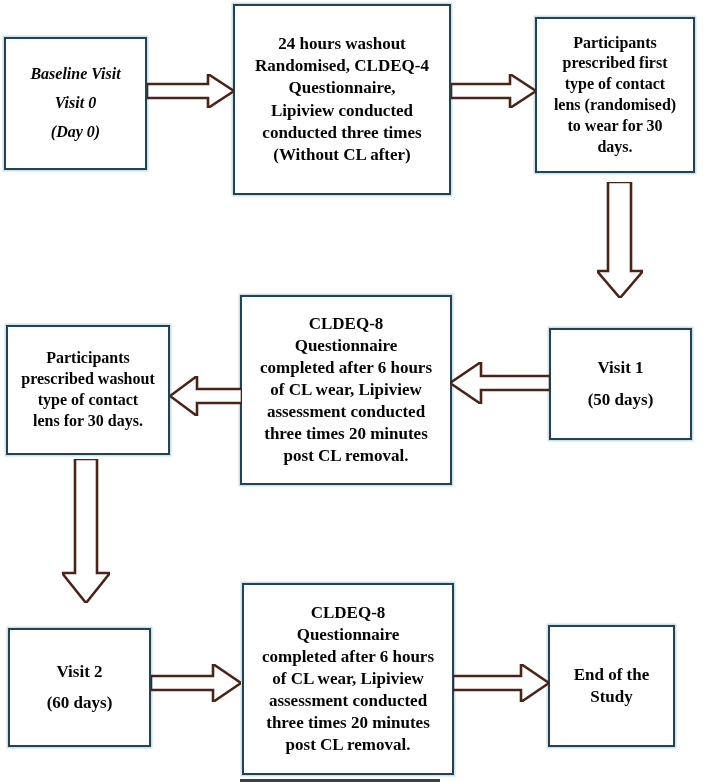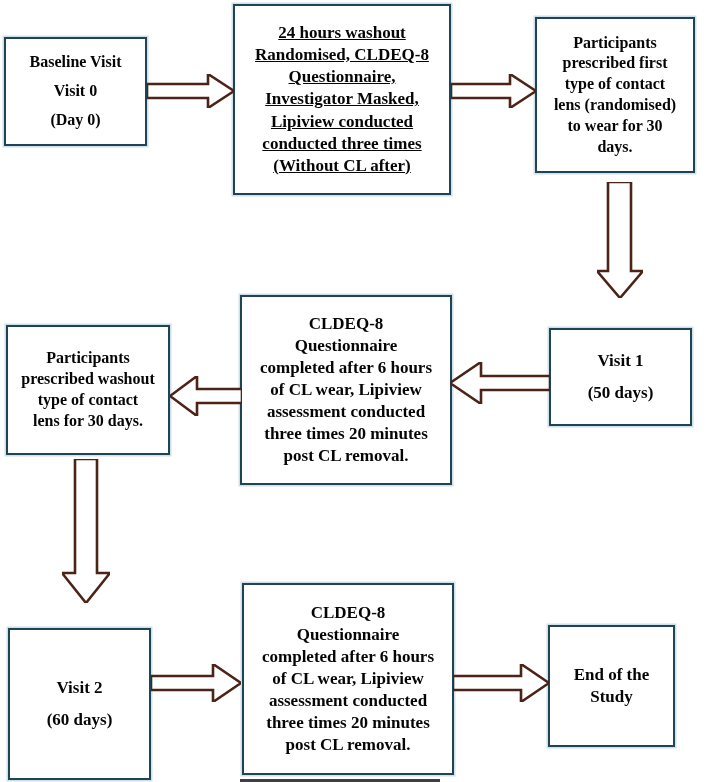--- a/index.html
+++ b/index.html
@@ -34,52 +34,51 @@
   .fbox.visit div{margin:9px 0;}
   .arrow{position:absolute;}
   .arrow polygon{fill:#ffffff;stroke:var(--arrow);stroke-width:2.6;stroke-linejoin:miter;}
   .crop-line{position:absolute;background:#3c4046;}
 </style>
 </head>
 <body>
 
 <div id="canvas">
 
-  <div class="fbox spaced" style="left:4px;top:37px;width:143px;height:109px;font-size:16px;">
+  <div class="fbox spaced" style="left:4px;top:37px;width:143px;height:133px;font-size:16px;font-style:italic;">
       <div>
         <div>Baseline Visit</div>
         <div>Visit 0</div>
         <div>(Day 0)</div>
       </div>
     </div>
 
-  <div class="fbox" style="left:233px;top:4px;width:218px;height:191px;text-decoration:underline;">
+  <div class="fbox" style="left:233px;top:4px;width:218px;height:191px;">
       <div>
         <div>24 hours washout</div>
-        <div>Randomised, CLDEQ-8</div>
+        <div>Randomised, CLDEQ-4</div>
         <div>Questionnaire,</div>
-        <div>Investigator Masked,</div>
         <div>Lipiview conducted</div>
         <div>conducted three times</div>
         <div>(Without CL after)</div>
       </div>
     </div>
 
   <div class="fbox" style="left:535px;top:17px;width:160px;height:156px;font-size:16px;">
       <div>
         <div>Participants</div>
         <div>prescribed first</div>
         <div>type of contact</div>
         <div>lens (randomised)</div>
         <div>to wear for 30</div>
         <div>days.</div>
       </div>
     </div>
 
-  <div class="fbox visit" style="left:549px;top:328px;width:143px;height:98px;">
+  <div class="fbox visit" style="left:549px;top:328px;width:143px;height:112px;">
       <div>
         <div>Visit 1</div>
         <div>(50 days)</div>
       </div>
     </div>
 
   <div class="fbox" style="left:240px;top:295px;width:212px;height:190px;">
       <div>
         <div>CLDEQ-8</div>
         <div>Questionnaire</div>
@@ -93,21 +92,21 @@
 
   <div class="fbox" style="left:6px;top:325px;width:164px;height:130px;font-size:16px;">
       <div>
         <div>Participants</div>
         <div>prescribed washout</div>
         <div>type of contact</div>
         <div>lens for 30 days.</div>
       </div>
     </div>
 
-  <div class="fbox visit" style="left:8px;top:628px;width:143px;height:152px;">
+  <div class="fbox visit" style="left:8px;top:628px;width:143px;height:119px;">
       <div>
         <div>Visit 2</div>
         <div>(60 days)</div>
       </div>
     </div>
 
   <div class="fbox" style="left:242px;top:583px;width:212px;height:192px;">
       <div>
         <div>CLDEQ-8</div>
         <div>Questionnaire</div>

